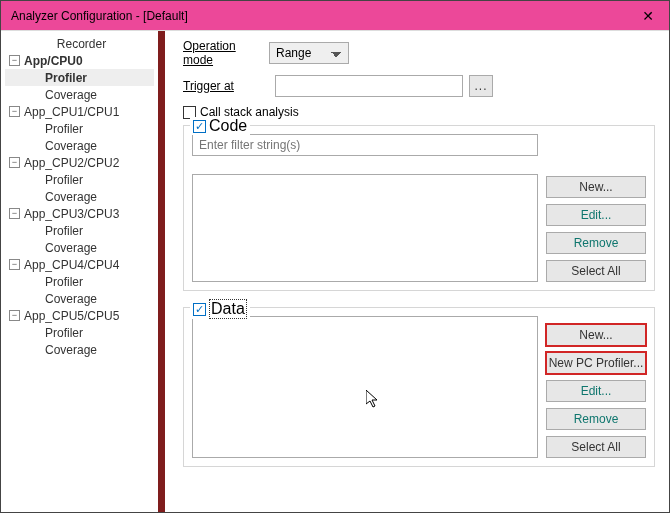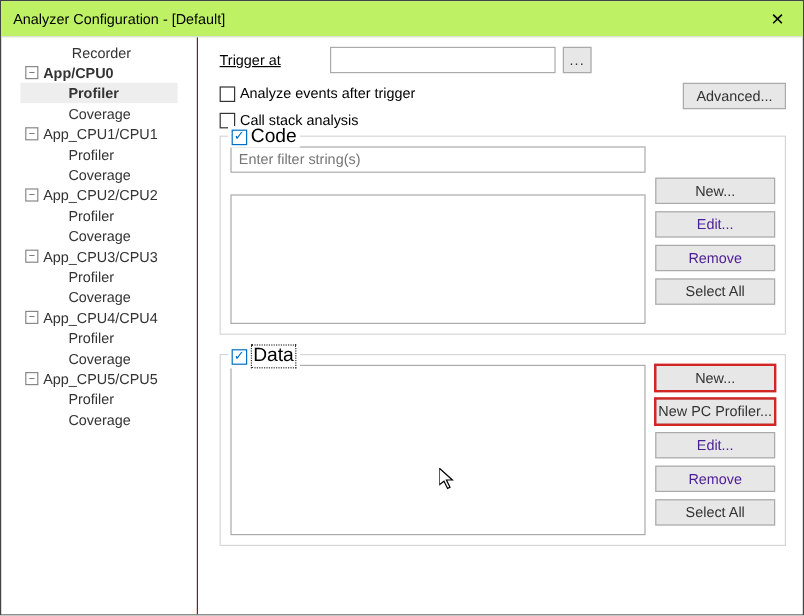--- a/index.html
+++ b/index.html
@@ -14,39 +14,39 @@
   .window {
     width: 670px; height: 513px;
     border: 1px solid #444;
     background: #fff;
     display: flex; flex-direction: column;
   }
   .titlebar {
     height: 30px;
     display: flex; align-items: center;
     padding: 0 0 0 10px;
-    background: #bef264;
+    background: #ec4899;
     border-bottom: 1px solid #ddd;
   }
   .titlebar .title { flex: 1; font-size: 12px; }
   .titlebar .close {
     width: 42px; height: 28px;
     display: flex; align-items: center; justify-content: center;
     font-size: 14px; color: #000;
     cursor: pointer;
   }
   .body {
     flex: 1; display: flex;
     overflow: hidden;
   }
   
   .sidebar {
     width: 164px;
-    border-right: 1px solid #7f1d1d;
-    padding: 4px 16px;
+    border-right: 7px solid #7f1d1d;
+    padding: 4px 4px;
     overflow: hidden;
   }
   .tree-row {
     height: 17px;
     display: flex; align-items: center;
     padding-left: 4px;
     white-space: nowrap;
     font-size: 12px;
     color: #333;
   }
@@ -146,21 +146,21 @@
     padding: 0 3px;
     display:flex; align-items:center;
     font-size: 16px;
   }
   .legend .chk { margin-right: 3px; }
   .fs-content {
     display:flex;
     gap: 8px;
   }
   .fs-left { flex:1; display:flex; flex-direction:column; gap:18px;}
-  .fs-right { width:100px; display:flex; flex-direction:column; gap:6px; padding-top:26px;}
+  .fs-right { width:100px; display:flex; flex-direction:column; gap:6px; padding-top:26px;justify-content:flex-end;}
   .filter-input {
     width: 100%;
     height: 22px;
     border: 1px solid #aaa;
     font-size: 12px;
     padding: 0 6px;
     color: #777;
   }
   .listbox {
     border: 1px solid #aaa;
@@ -171,21 +171,21 @@
   .data-list { height: 132px; }
   .side-btn {
     width: 100px; height: 22px;
     border: 1px solid #aaa;
     background: #e7e7e7;
     font-size: 12px;
     display:flex; align-items:center; justify-content:center;
     cursor:pointer;
     color:#333;
   }
-  .side-btn.disabled { color:#4c1d95; cursor:default;}
+  .side-btn.disabled { color:#0f766e; cursor:default;}
   .side-btn.hl-red { outline: 2px solid #d12626; outline-offset:-1px; }
   
   .cursor-arrow {
     position:absolute;
     left: 201px; top: 359px;
     pointer-events:none;
   }
   .spread {
     display:flex; align-items:center;
   }
@@ -270,35 +270,33 @@
       <div class="tree-row leaf">
         <span>Profiler</span>
       </div>
       <div class="tree-row leaf">
         <span>Coverage</span>
       </div>
     </div>
 
     <div class="main">
 
+      <div class="form-row">
+        <span class="label-noul"><u>Operation mode</u></span>
+        <select class="combo mode">
+          <option>Range</option>
+        </select>
+      </div>
 
       <div class="form-row">
         <span class="label-noul"><u>Trigger at</u></span>
         <input class="text trigger-text" type="text" value="" style="">
         <span class="btn ellipsis-btn">...</span>
       </div>
 
-      <div class="spread" style="margin-bottom:2px;">
-        <div class="chk-row">
-          <span class="chk"></span>
-          <span>Analyze events after trigger</span>
-        </div>
-        <span class="sp"></span>
-        <span class="btn advanced-btn">Advanced...</span>
-      </div>
 
       <div class="chk-row" style="margin-bottom:6px;">
         <span class="chk"></span>
         <span>Call stack analysis</span>
       </div>
 
       <div class="fieldset" style="height:166px;">
         <div class="legend">
           <span class="chk checked"></span>
           <span>Code</span>

